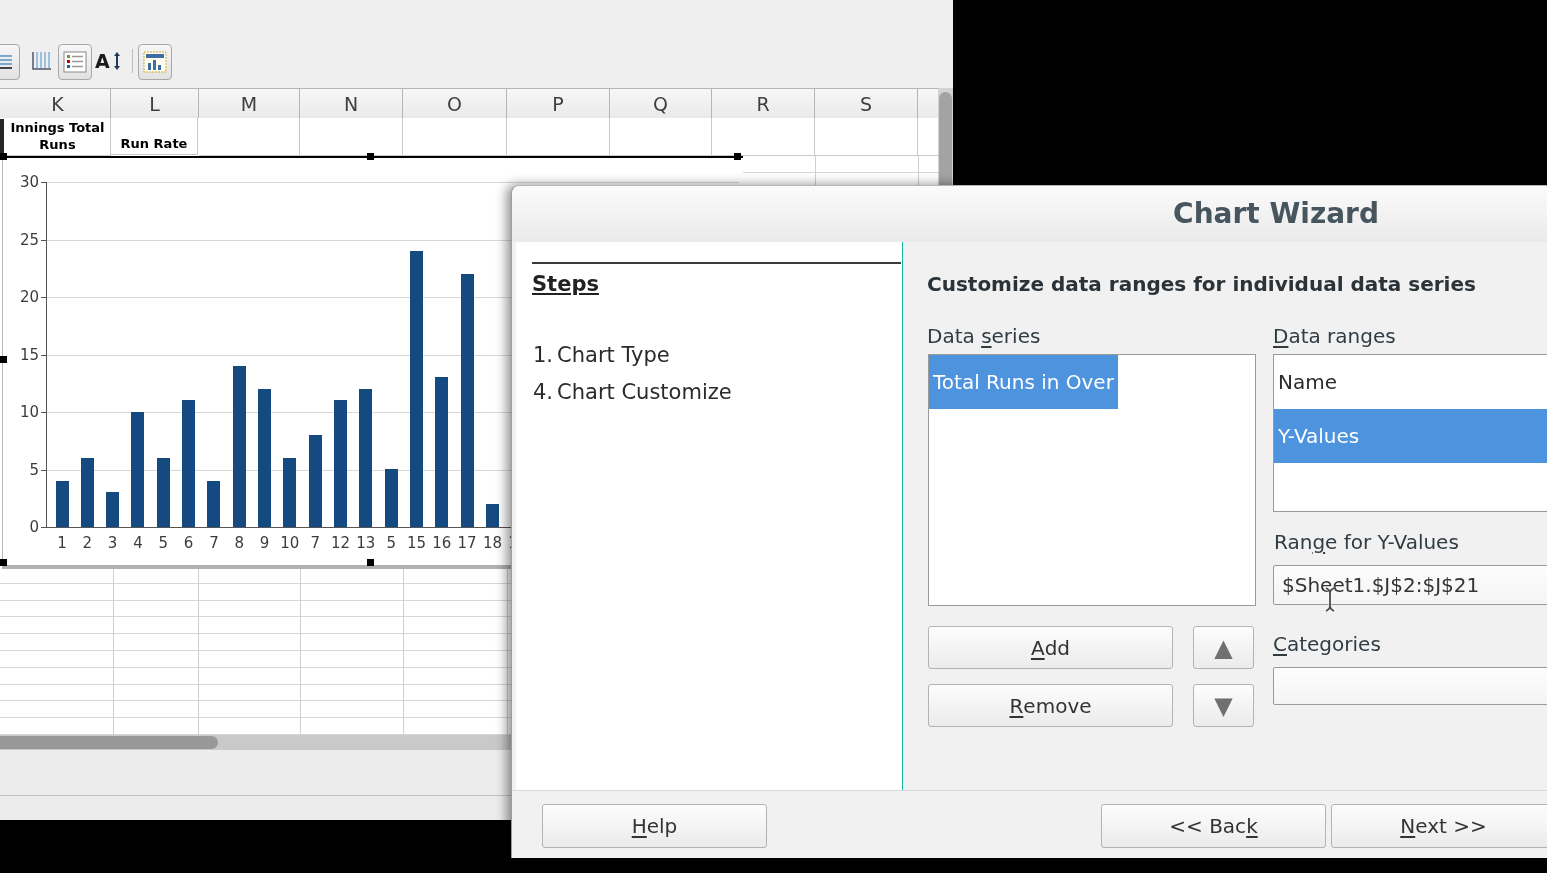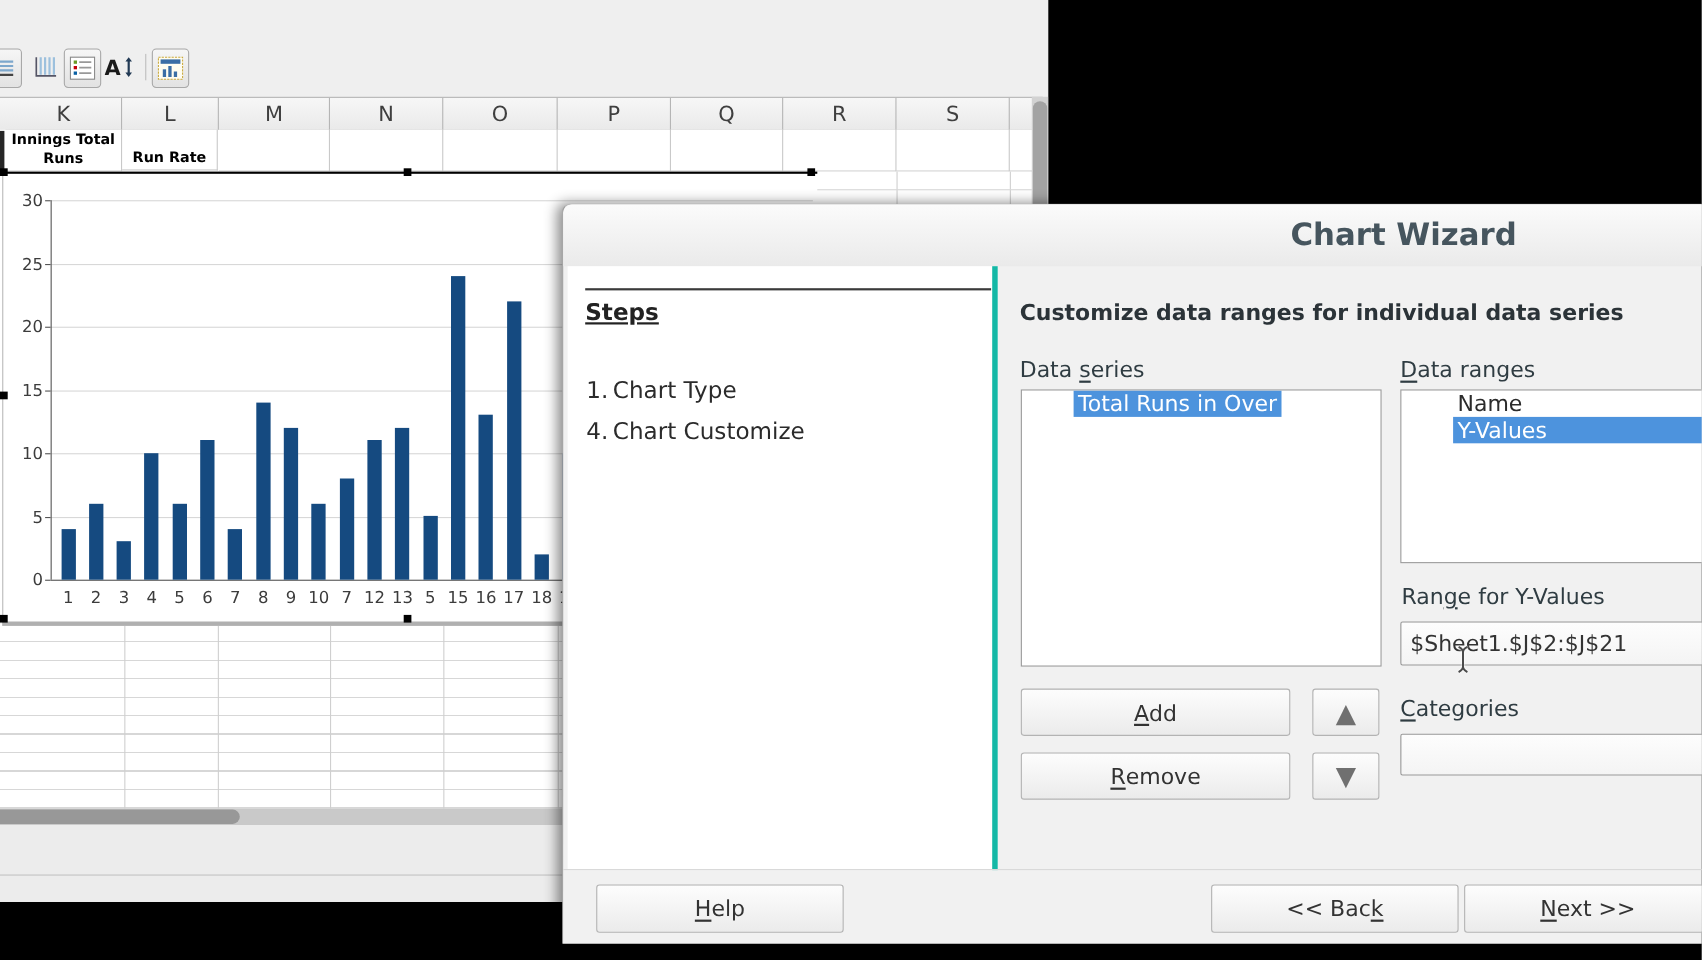--- a/index.html
+++ b/index.html
@@ -85,21 +85,21 @@
   }
   #dlg-title{
     position:absolute;left:0;top:0;width:1528px;height:56px;
     background:linear-gradient(#fbfbfb,#eaeaea);
     border-top-left-radius:8px;
     text-align:center;line-height:56px;
     font-size:28px;font-weight:bold;color:#46555e;
   }
   #steps-panel{
     position:absolute;left:4px;top:56px;width:386px;height:549px;
-    background:#fff;border-right:5px solid #14b8a6;
+    background:#fff;border-right:1px solid #14b8a6;
   }
   #steps-rule{position:absolute;left:16px;top:20px;width:369px;height:2px;background:#3a3a3a;}
   #steps-heading{
     position:absolute;left:16px;top:30px;font-size:21px;font-weight:bold;color:#222;
     text-decoration:underline;
   }
   #steps-list{position:absolute;left:15px;top:95px;width:360px;}
   .step-item{height:37px;font-size:21px;color:#2b2b2b;display:flex;align-items:center;}
   .step-inner{padding:1px 6px 2px 2px;}
   .step-num{margin-right:4px;}
@@ -110,21 +110,21 @@
   }
   .dlbl{position:absolute;font-size:20px;color:#2f3c42;white-space:nowrap;}
   .dlbl u, .dbtn u{text-underline-offset:3px;}
   #lbl-series{left:415px;top:138px;}
   #lbl-ranges{left:761px;top:138px;}
   #lbl-range-y{left:762px;top:344px;}
   #lbl-categories{left:761px;top:446px;}
   .listbox{position:absolute;background:#fff;border:1px solid #9a9a9a;overflow:hidden;}
   #list-series{left:416px;top:168px;width:326px;height:250px;}
   #list-ranges{left:761px;top:168px;width:460px;height:156px;}
-  .li{font-size:20px;color:#2b2b2b;padding:0 4px;white-space:nowrap;margin-left:47px;}
+  .li{font-size:20px;color:#2b2b2b;padding:15px 4px;white-space:nowrap;}
   .li.selected{background:#4d93dd;color:#fff;}
   .li.inlinesel{display:inline-block;}
   .dinput{
     position:absolute;box-sizing:border-box;height:40px;
     background:linear-gradient(#fdfdfd,#f4f4f4);
     border:1px solid #9a9a9a;border-radius:2px;
     font-family:"DejaVu Sans",sans-serif;font-size:20px;color:#333;padding:0 8px;
   }
   #inp-range-y{left:761px;top:379px;width:460px;}
   #inp-categories{left:761px;top:481px;width:460px;height:38px;}

